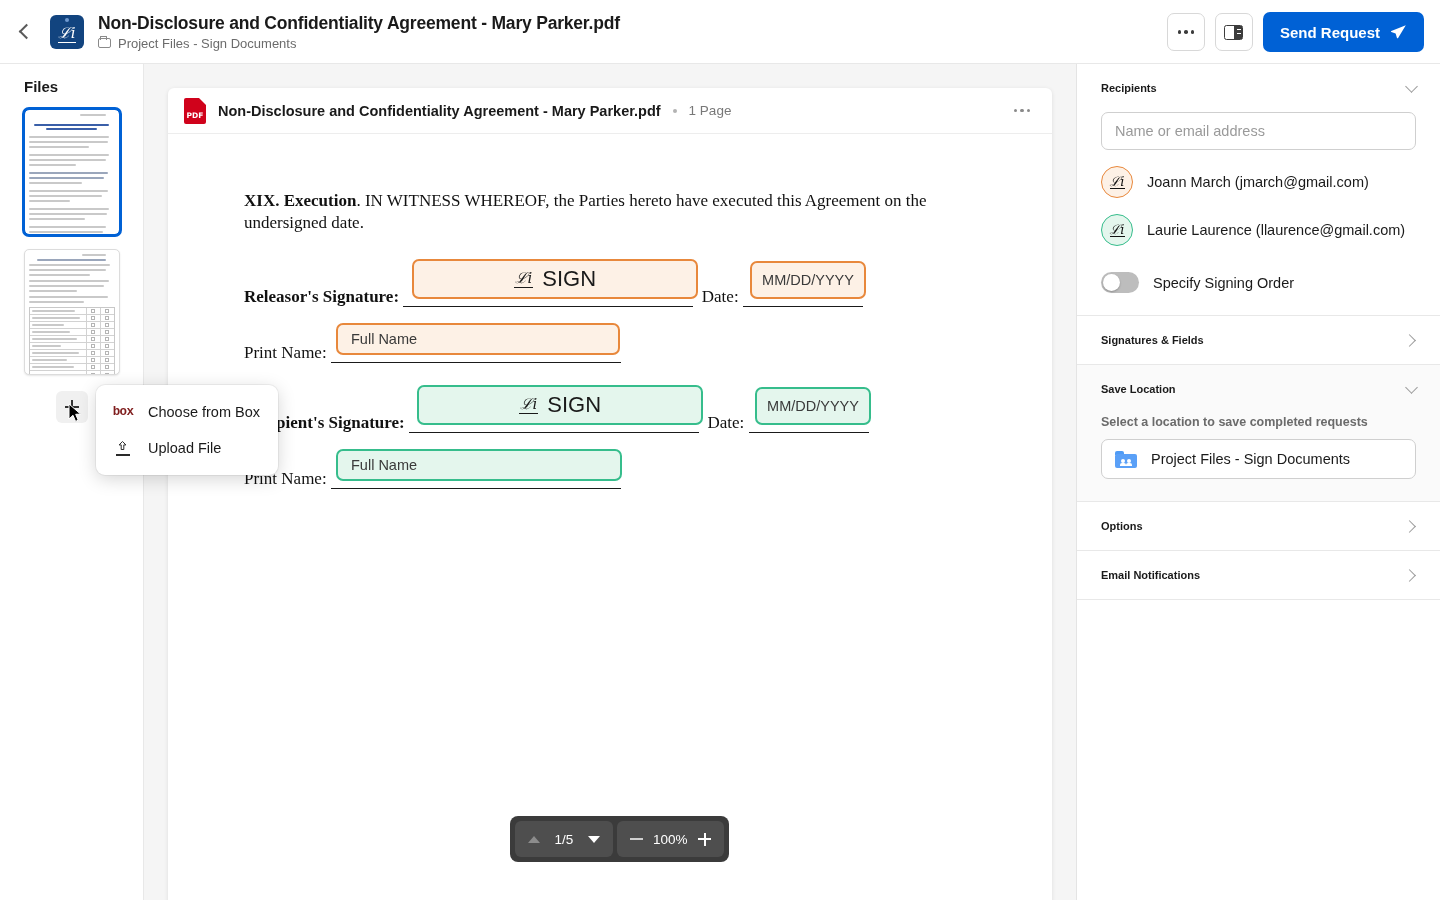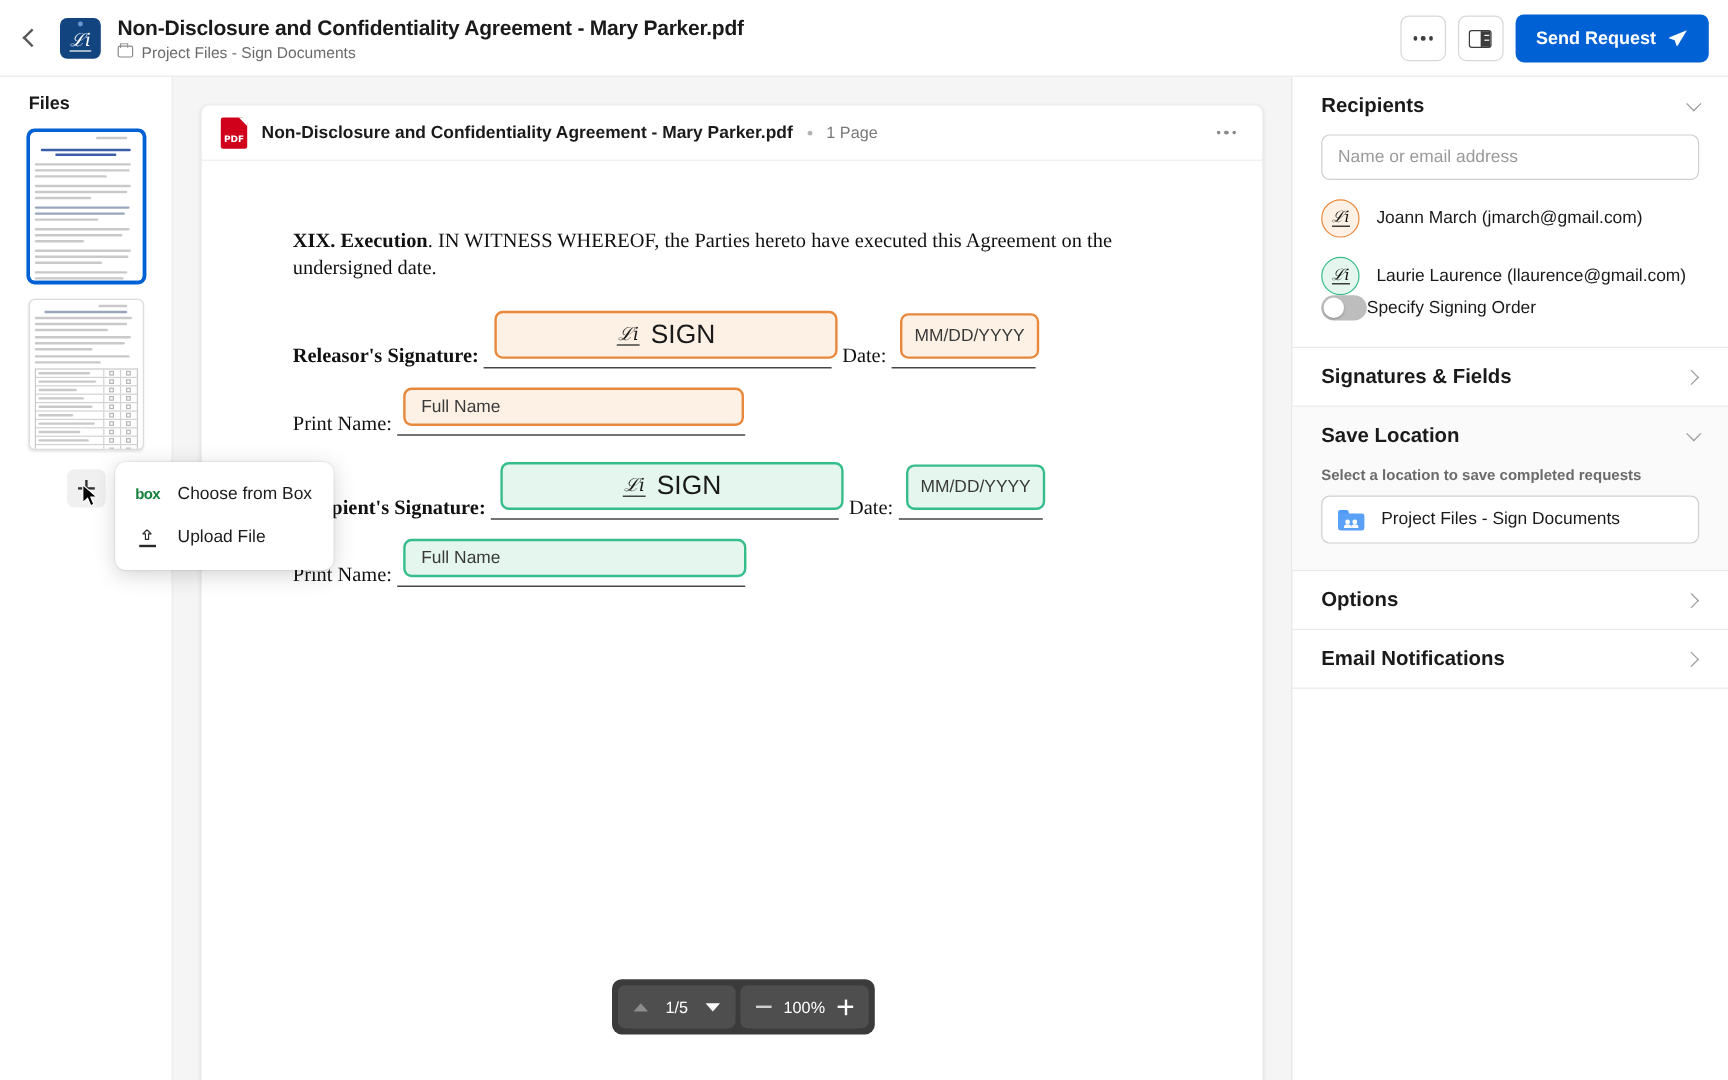--- a/index.html
+++ b/index.html
@@ -123,22 +123,22 @@
     position: absolute; left: 96px; top: 385px; width: 182px;
     background: #fff; border-radius: 9px;
     box-shadow: 0 4px 18px rgba(0,0,0,.17), 0 0 0 1px rgba(0,0,0,.05);
     padding: 9px 0; z-index: 35;
   }
   .menu-item {
     height: 36px; display: flex; align-items: center; gap: 14px;
     padding: 0 16px; font-size: 14.5px; color: #1a1a1a; cursor: pointer;
   }
   .mi-icon { width: 22px; display: flex; align-items: center; justify-content: center; flex: none; }
-  .box-word { font-size: 12.5px; font-weight: bold; color: #15803d; letter-spacing: -0.6px;
-    font-family: Liberation Sans, sans-serif; }
+  .box-word { font-size: 12.5px; font-weight: bold; color: #7f1d1d; letter-spacing: -0.6px;
+    font-family: Liberation Mono, monospace; }
   .upload-glyph { width: 14px; height: 15px; position: relative; }
   .upload-glyph .arr { position: absolute; top: 0; left: 2px; width: 9px; height: 9px; }
   .upload-glyph .base { position: absolute; bottom: 0; left: 0; width: 14px; height: 1.7px;
     background: #2a2a2a; }
 
   
   .docarea {
     position: absolute; top: 64px; left: 144px; width: 932px; height: 836px;
     background: #f5f5f5; overflow: hidden;
   }
@@ -215,21 +215,21 @@
   
   .rpanel {
     position: absolute; top: 64px; right: 0; width: 364px; height: 836px;
     background: #fff; border-left: 1px solid #e4e4e4;
   }
   .sect { border-bottom: 1px solid #e8e8e8; }
   .sect.tinted { background: #fafafa; }
   .sect-head {
     height: 48px; display: flex; align-items: center; padding: 0 24px; cursor: pointer;
   }
-  .sect-title { font-size: 17px; font-weight: bold; color: #1a1a1a; }
+  .sect-title { font-size: 11px; font-weight: bold; color: #1a1a1a; }
   .chev { margin-left: auto; width: 9px; height: 9px; border-right: 1.8px solid #9a9a9a;
     border-bottom: 1.8px solid #9a9a9a; }
   .chev.down { transform: rotate(45deg); margin-top: -4px; }
   .chev.right { transform: rotate(-45deg); margin-right: 2px; }
   .sect-body { padding: 0 24px 22px; }
   .rinput {
     width: 100%; height: 38px; border: 1px solid #cfcfcf; border-radius: 7px;
     padding: 0 13px; font-size: 14.5px; color: #1a1a1a; outline: none;
     font-family: "Liberation Sans", sans-serif; background: #fff;
   }
@@ -237,21 +237,21 @@
   .recip { display: flex; align-items: center; gap: 14px; margin-top: 16px; }
   .avatar {
     width: 32px; height: 32px; border-radius: 50%; flex: none;
     display: flex; align-items: center; justify-content: center;
   }
   .avatar.orange { background: #fdf1e6; border: 1.8px solid #e8883c; }
   .avatar.green { background: #e4f6ed; border: 1.8px solid #36bd8c; }
   .avatar .sig { font-family: "DejaVu Serif", serif; font-style: italic; font-size: 13px;
     color: #111; border-bottom: 1.5px solid #111; line-height: 1.05; }
   .recip-name { font-size: 14.5px; color: #1a1a1a; }
-  .toggle-row { display: flex; align-items: center; }
+  .toggle-row { display: flex; align-items: center; gap: 14px; margin-top: 26px; }
   .toggle { width: 38px; height: 21px; border-radius: 11px; background: #bdbdbd; position: relative;
     cursor: pointer; flex: none; }
   .toggle .knob { position: absolute; top: 2px; left: 2px; width: 17px; height: 17px;
     border-radius: 50%; background: #fff; box-shadow: 0 1px 2px rgba(0,0,0,.25); }
   .toggle-label { font-size: 14.5px; color: #1a1a1a; }
   .hint { font-size: 12.5px; color: #6b6b6b; margin: 2px 0 10px; font-weight: bold; }
   .loc-box {
     height: 40px; border: 1px solid #cfcfcf; border-radius: 7px; background: #fff;
     display: flex; align-items: center; gap: 14px; padding: 0 13px; cursor: pointer;
   }

